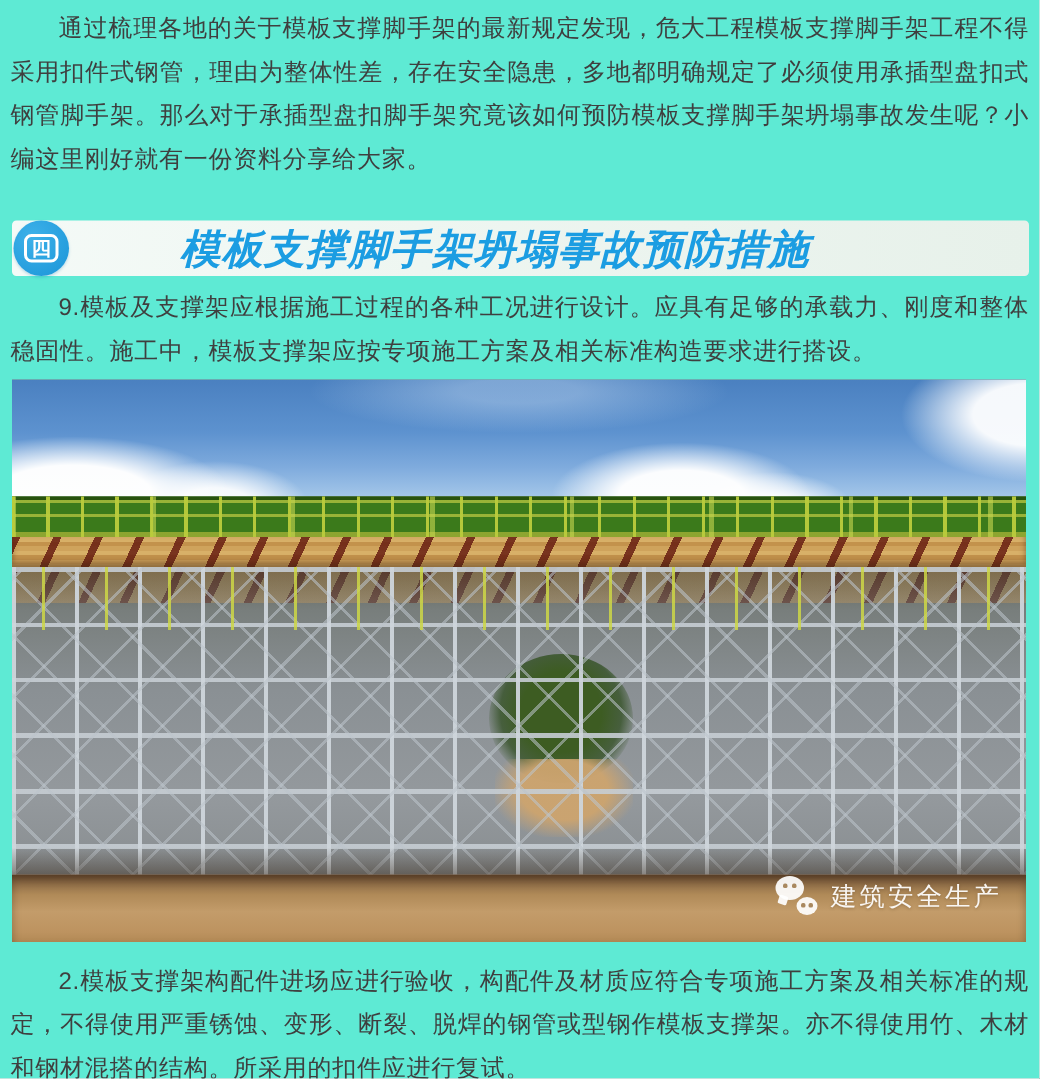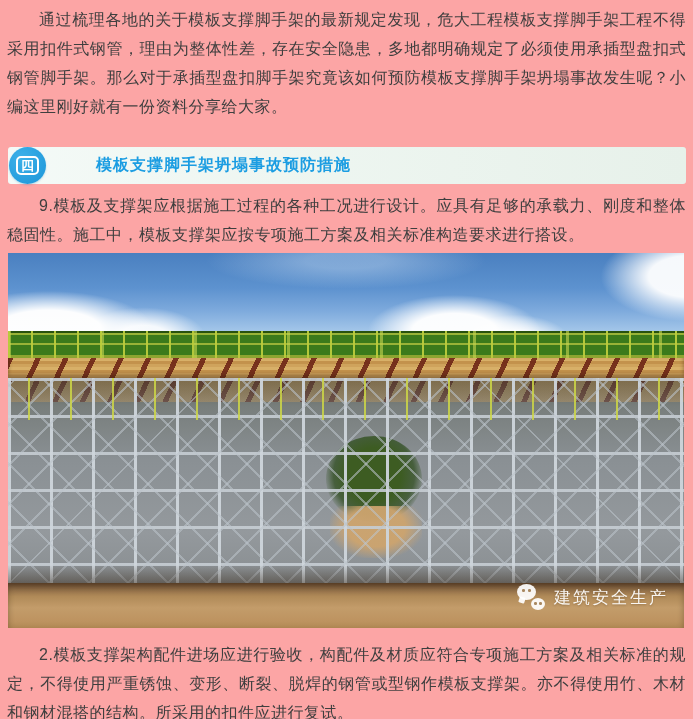--- a/index.html
+++ b/index.html
@@ -1,36 +1,36 @@
 <!DOCTYPE html>
 <html><head>
 <meta charset="utf-8">
 <style>
   html,body{margin:0;padding:0;background:#ffffff;}
   body{width:693px;height:719px;overflow:hidden;font-family:"Liberation Sans","DejaVu Sans",sans-serif;}
-  .page{position:relative;width:693px;height:719px;background:#fca5a5;}
+  .page{position:relative;width:693px;height:719px;background:#5eead4;}
 
   
   .para{position:absolute;margin:0;font-size:16px;line-height:29px;color:#3f3f3f;
         text-align:justify;letter-spacing:.5px;}
   .indent{text-indent:2em;}
   .p-intro{top:5px;left:7px;width:679px;}
   .p-one{top:191px;left:7px;width:679px;}
   .p-two{top:640px;left:7px;width:679px;}
 
   
   .section-header{position:absolute;top:147px;left:8px;width:678px;height:37px;
       background:linear-gradient(90deg,#f4faf7 0%,#eef6f1 40%,#e7f1ea 100%);
       border-radius:3px;display:flex;align-items:center;}
   .badge{position:absolute;left:1px;top:0;width:37px;height:37px;border-radius:50%;
       background:radial-gradient(circle at 35% 30%,#3db1e9,#1b95d8);
       display:flex;align-items:center;justify-content:center;box-shadow:0 1px 2px rgba(0,120,180,.25);}
   .badge-box{display:inline-block;border:2px solid #ffffff;border-radius:5px;
       color:#ffffff;font-size:13px;font-weight:bold;line-height:15px;padding:0 3px;}
-  .section-title{margin-left:88px;color:#1b9de2;font-size:16px;font-weight:bold;letter-spacing:1px;}
+  .section-title{margin-left:112px;color:#1b9de2;font-size:27px;font-weight:bold;letter-spacing:1px;font-style:italic;}
 
   
   .photo{position:absolute;top:253px;left:8px;width:676px;height:375px;overflow:hidden;background:#888;}
 
   .sky{position:absolute;top:0;left:0;width:676px;height:78px;
       background-image:
         radial-gradient(ellipse 150px 55px at 6% 98%, rgba(255,255,255,.98) 35%, rgba(255,255,255,0) 70%),
         radial-gradient(ellipse 90px 45px at 20% 110%, rgba(255,255,255,.9) 30%, rgba(255,255,255,0) 70%),
         radial-gradient(ellipse 120px 50px at 66% 100%, rgba(255,255,255,.97) 35%, rgba(255,255,255,0) 72%),
         radial-gradient(ellipse 80px 40px at 75% 115%, rgba(255,255,255,.9) 30%, rgba(255,255,255,0) 70%),

